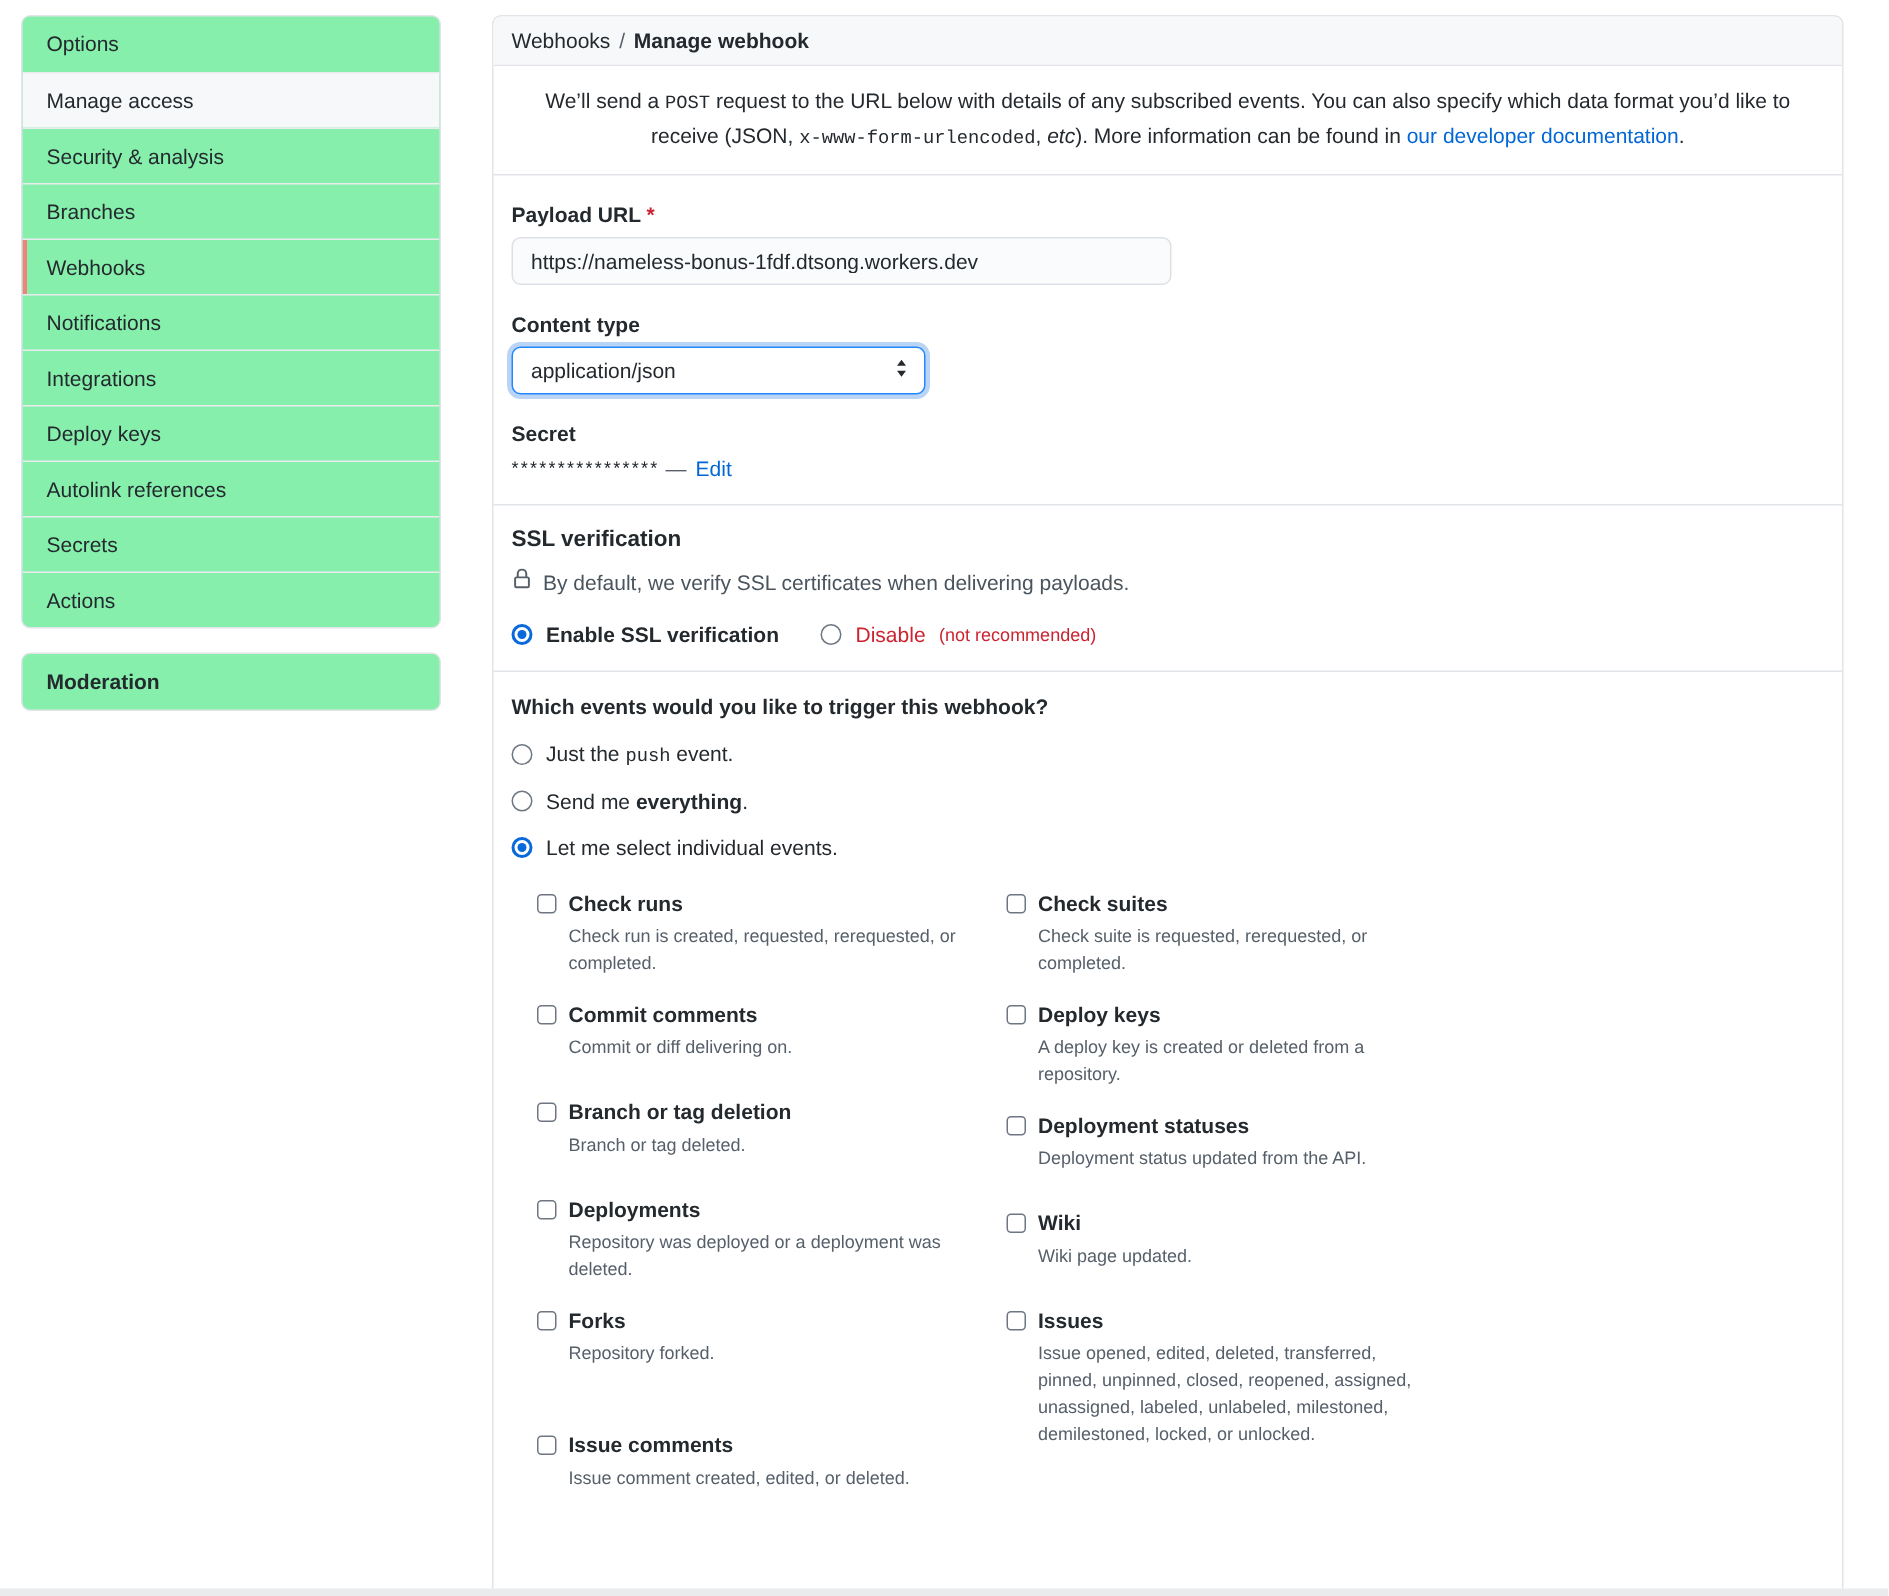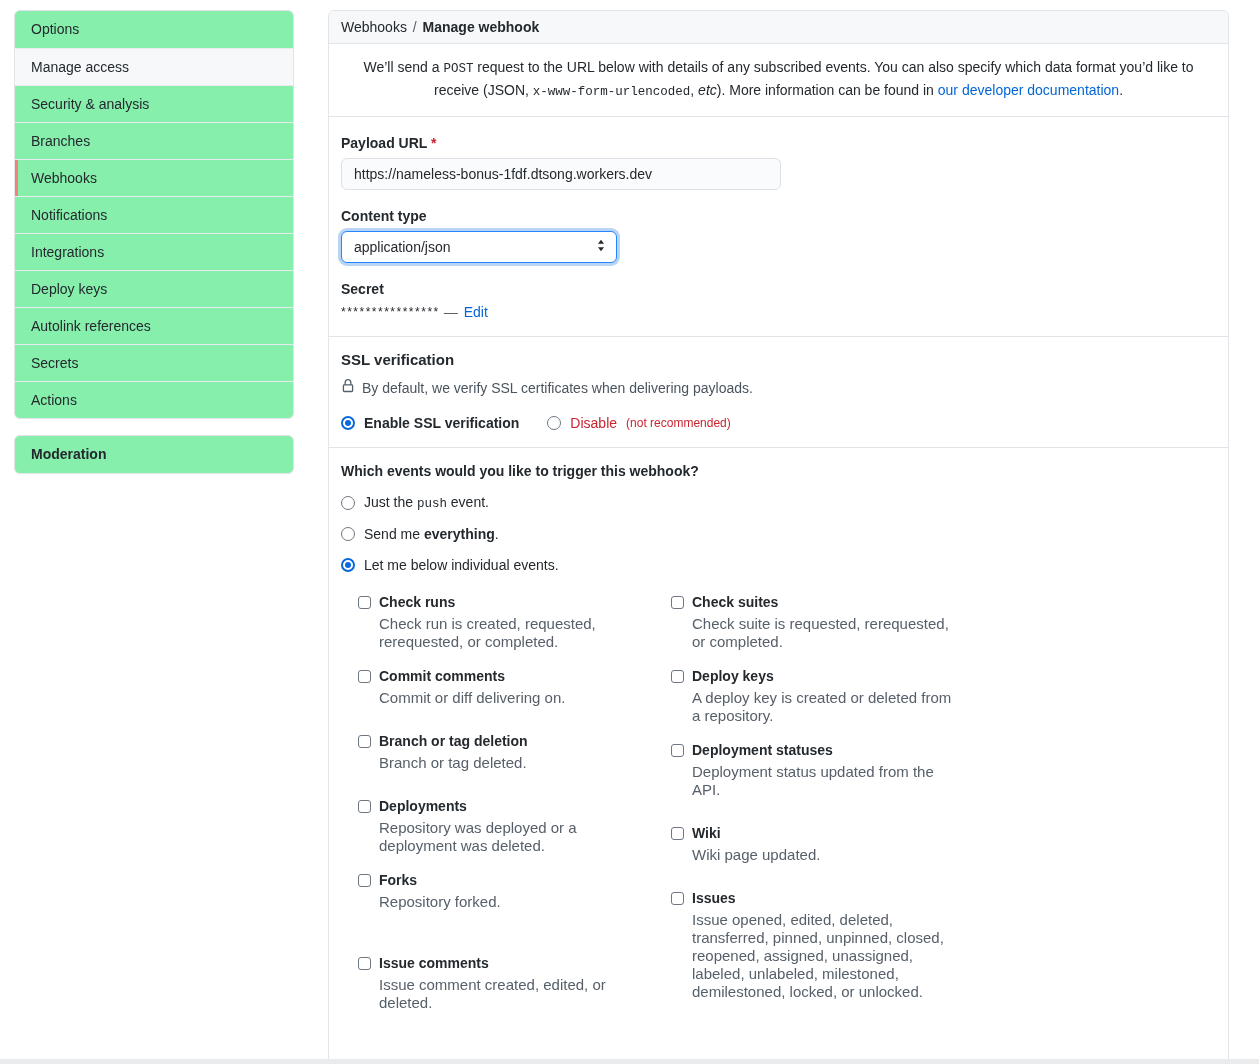--- a/index.html
+++ b/index.html
@@ -63,21 +63,21 @@
   .event-radio { margin-top:15px; display:flex; align-items:center; gap:9px; cursor:pointer; }
 
   .events-grid { display:flex; margin-top:21px; }
   .col-left  { margin-left:17px; width:296px; margin-right:17px; }
   .event-item { cursor:pointer; }
   .event-head { display:flex; align-items:flex-start; gap:8px; }
   .cbx { position:relative; width:13px; height:13px; margin-top:2px; border:1px solid #6e7781; border-radius:3px; background:#fff; flex:0 0 auto; }
   .cbx.checked { background:#0969da; border-color:#0969da; }
   .cbx.checked::after { content:'✓'; position:absolute; left:0; top:0; width:11px; height:11px; color:#fff; font-size:10px; font-weight:bold; line-height:11px; text-align:center; }
   .event-title { font-weight:bold; line-height:17px; }
-  .event-desc { margin:4px 0 0 21px; font-size:15px; line-height:18px; color:#57606a; }
+  .event-desc { margin:4px 0 0 21px; font-size:12px; line-height:18px; color:#57606a; }
   .col-left  .event-desc { max-width:280px; }
   .col-right .event-desc { max-width:268px; }
   .col-left  .event-item { margin-bottom:26px; }
   .col-right .event-item { margin-bottom:26px; }
   .col-left  .event-item:nth-child(1), .col-left  .event-item:nth-child(4) { margin-bottom:17px; }
   .col-left  .event-item:nth-child(5) { margin-bottom:44px; }
   .col-right .event-item:nth-child(1), .col-right .event-item:nth-child(2), .col-right .event-item:nth-child(5) { margin-bottom:17px; }
 
   .bottom-strip { position:absolute; left:0; right:0; bottom:0; height:5px; background:#e9ebed; z-index:5; }
 </style>
@@ -170,21 +170,21 @@
       <div class="event-radio">
         <span class="radio"></span>
         <span><span>Just the </span><span class="mono">push</span><span> event.</span></span>
       </div>
       <div class="event-radio">
         <span class="radio"></span>
         <span><span>Send me </span><span class="bold">everything</span><span>.</span></span>
       </div>
       <div class="event-radio">
         <span class="radio selected"></span>
-        <span>Let me below individual events.</span>
+        <span>Let me select individual events.</span>
       </div>
 
       <div class="events-grid">
 
         <div class="col-left">
           <div class="event-item">
             <div class="event-head">
               <span class="cbx"></span>
               <span class="event-title">Check runs</span>
             </div>

